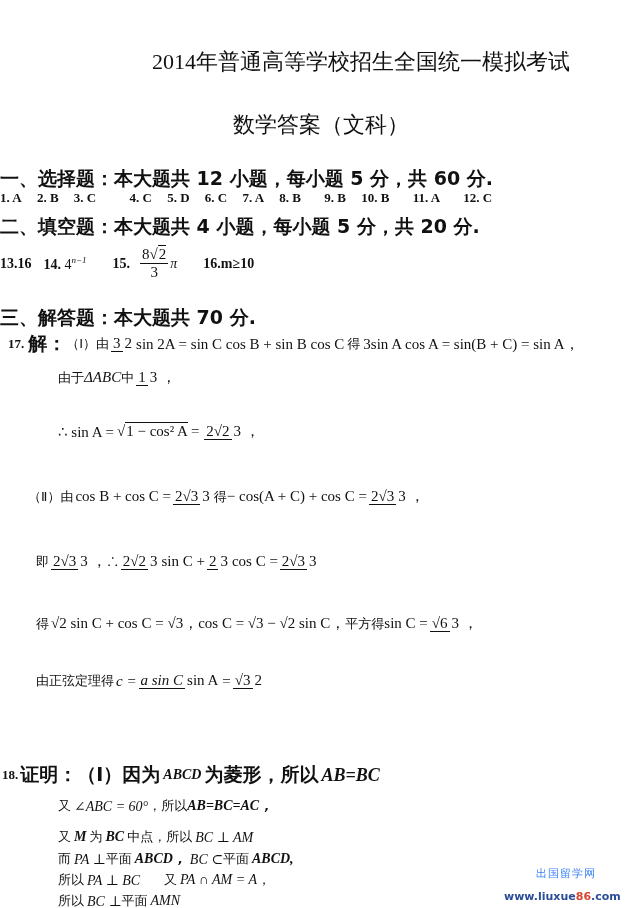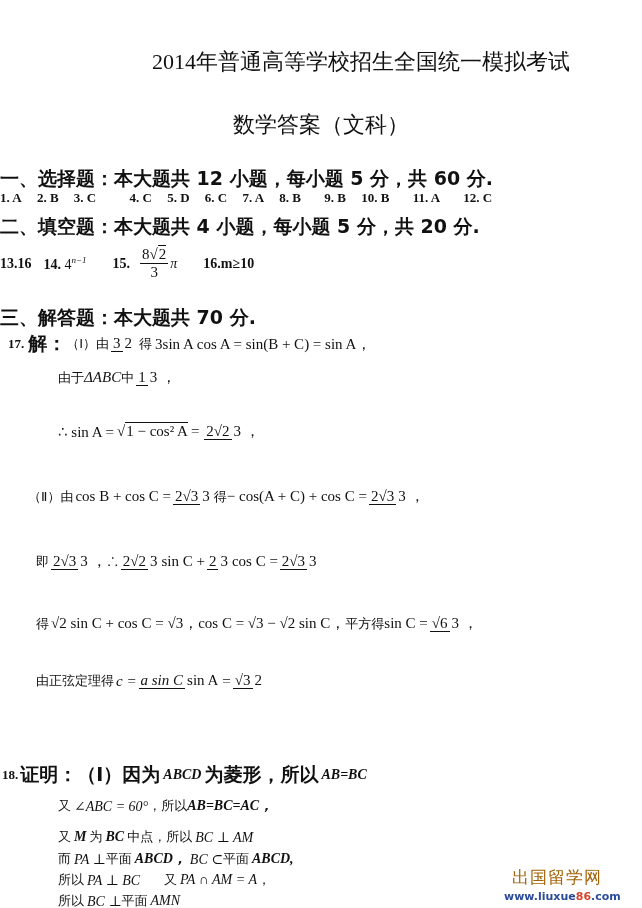--- a/index.html
+++ b/index.html
@@ -16,21 +16,21 @@
   .line > span { display: inline-block; }
   i, .it { font-style: italic; }
   .frac { display: inline-flex; flex-direction: column; align-items: center; vertical-align: middle; margin: 0 2px; font-size: 15px; line-height: 1.15; }
   .frac .num { border-bottom: 1px solid #111; padding: 0 2px; }
   .frac .den { padding: 0 2px; }
   .sqrt { display: inline-block; }
   .sqrt .rad { border-top: 1px solid #111; padding-left: 1px; }
   .cn { font-family: "DejaVu Sans", sans-serif; font-size: 13px; }
   .cnb { font-family: "DejaVu Sans", sans-serif; font-size: 19px; font-weight: bold; }
   sup { font-size: 9px; }
-  .wm1 { font-family: "DejaVu Sans", sans-serif; font-size: 17px; color: #a16207; letter-spacing: 1px; }
+  .wm1 { font-family: "DejaVu Sans", sans-serif; font-size: 11px; color: #3b82f6; letter-spacing: 1px; margin-left: 24px; }
   .wm2 { font-family: "DejaVu Sans", sans-serif; font-size: 11px; color: #2b4c9a; font-weight: bold; }
   .wm2 .red { color: #d9432b; }
 </style>
 </head>
 <body>
 
 <div class="abs title" style="top:47px;padding-left:40px;">2014年普通高等学校招生全国统一模拟考试</div>
 <div class="abs title" style="top:110px;">数学答案（文科）</div>
 
 <div class="abs cnb" style="left:0;top:166px;">一、选择题：本大题共 12 小题，每小题 5 分，共 60 分.</div>
@@ -66,20 +66,21 @@
 </div>
 
 <div class="abs cnb" style="left:0;top:305px;">三、解答题：本大题共 70 分.</div>
 
 <div class="abs line" style="left:8px;top:331px;">
   <span class="bold" style="font-size:13px;margin-right:4px">17.</span>
   <span class="cnb">解：</span>
   <span class="cn">（Ⅰ）</span>
   <span class="cn">由</span>
   <span class="frac"><span class="num">3</span><span class="den">2</span></span>
+  <span>sin 2A = sin C cos B + sin B cos C</span>
   <span class="cn" style="margin:0 3px">得</span>
   <span>3sin A cos A = sin(B + C) = sin A，</span>
 </div>
 
 <div class="abs line" style="left:58px;top:368px;">
   <span class="cn">由于</span>
   <span class="it">ΔABC</span>
   <span class="cn">中</span>
   <span class="frac"><span class="num">1</span><span class="den">3</span></span>
   <span>，</span>
@@ -131,21 +132,21 @@
   <span class="frac"><span class="num it">a sin C</span><span class="den">sin A</span></span>
   <span>=</span>
   <span class="frac"><span class="num">√3</span><span class="den">2</span></span>
 </div>
 
 <div class="abs line" style="left:2px;top:762px;">
   <span class="bold" style="font-size:13px;margin-right:2px">18.</span>
   <span class="cnb">证明：（Ⅰ）因为</span>
   <span class="it bold" style="font-size:14px;margin:0 3px">ABCD</span>
   <span class="cnb">为菱形，所以</span>
-  <span class="it bold" style="font-size:14px;margin-left:3px">AB=BC</span>
+  <span class="it bold" style="font-size:18px;margin-left:3px">AB=BC</span>
 </div>
 
 <div class="abs line" style="left:58px;top:797px;font-size:14px;">
   <span class="cn">又</span>
   <span class="it" style="margin-left:3px">∠ABC = 60°</span>
   <span class="cn">，所以</span>
   <span class="it bold">AB=BC=AC，</span>
 </div>
 
 <div class="abs line" style="left:58px;top:828px;font-size:14px;">

